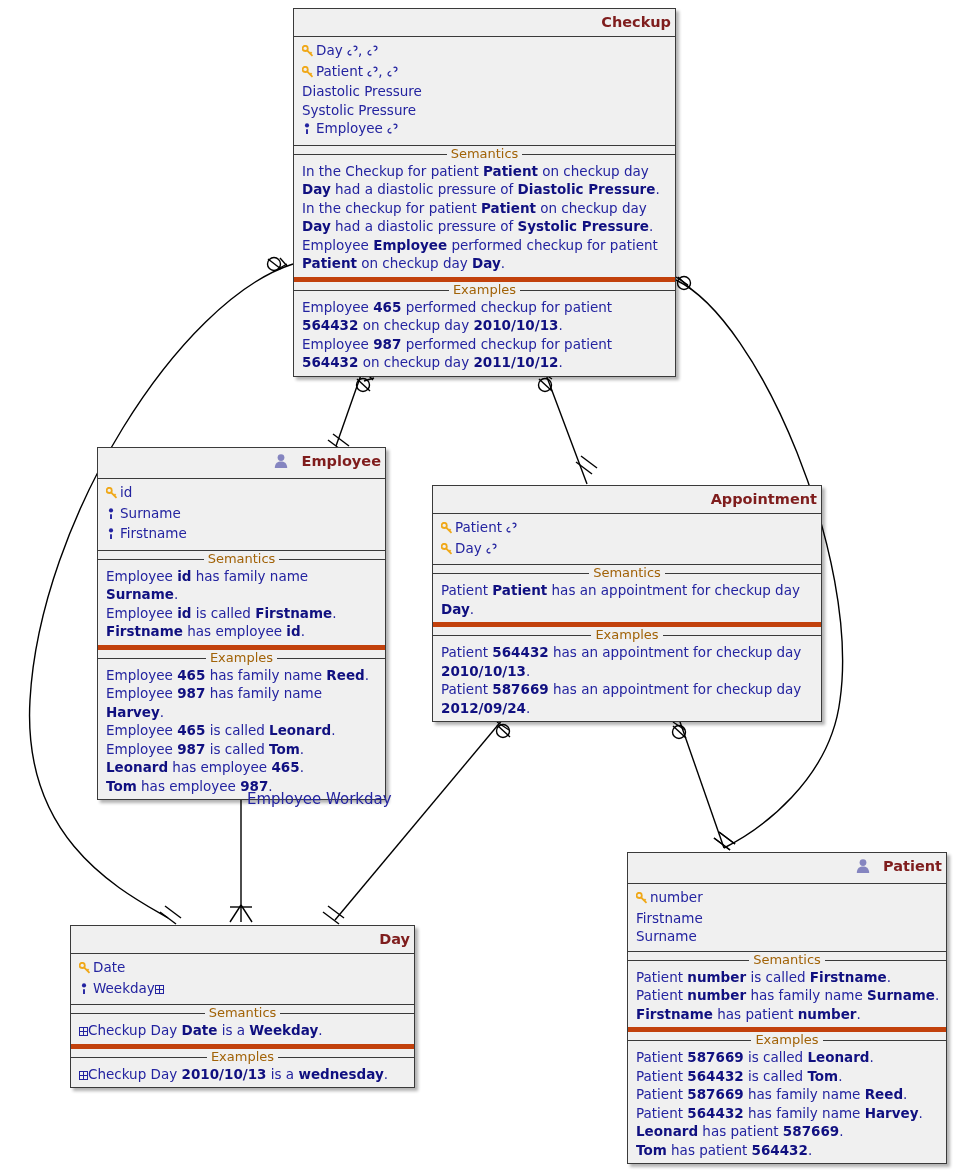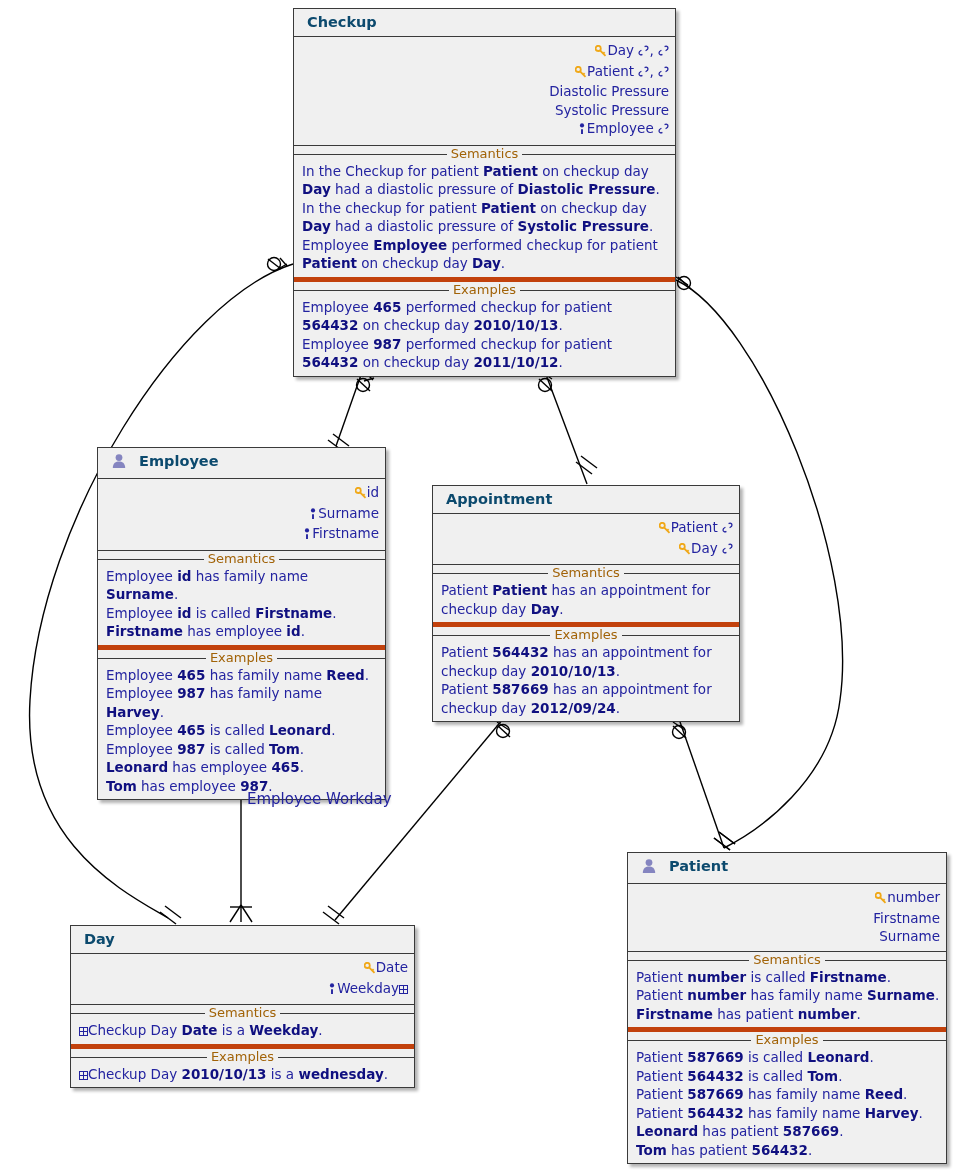--- a/index.html
+++ b/index.html
@@ -32,44 +32,43 @@
   .entity {
     position: absolute;
     z-index: 2;
     background: #f0f0f0;
     border: 1px solid #3a3a3a;
     box-shadow: 3px 3px 3px rgba(0,0,0,0.30);
     box-sizing: border-box;
     color: #21219c;
   }
   .ent-title {
-    text-align: left;
+    text-align: right;
     font-weight: bold;
     font-size: 14.5px;
-    color: #0c4a6e;
-    padding: 5px 4px 5px 13px;
+    color: #7f1d1d;
+    padding: 5px 4px 5px 20px;
     border-bottom: 1px solid #3a3a3a;
     line-height: 17px;
     white-space: nowrap;
   }
   .ent-title .person-icon {
     display: inline-block;
     vertical-align: -3px;
     margin-right: 7px;
   }
   .attrs {
     padding: 4px 6px 5px 8px;
     border-bottom: 1px solid #3a3a3a;
   }
   .attr {
     font-size: 13.5px;
     line-height: 18.5px;
     color: #2323a0;
     white-space: nowrap;
-    text-align: right;
   }
   .attr .mk {
     display: inline-block;
     width: 14px;
     vertical-align: -2px;
   }
   .attr .mk.none { width: 0px; }
 
   .sect-head {
     position: relative;
@@ -128,21 +127,21 @@
     position: absolute;
     z-index: 3;
     font-size: 15px;
     color: #2323a0;
     white-space: nowrap;
   }
 
   
   #ent-checkup     { left: 293px; top: 8px;    width: 383px; }
   #ent-employee    { left: 97px;  top: 447px;  width: 289px; }
-  #ent-appointment { left: 432px; top: 485px;  width: 308px; }
+  #ent-appointment { left: 432px; top: 485px;  width: 390px; }
   #ent-day         { left: 70px;  top: 925px;  width: 345px; }
   #ent-patient     { left: 627px; top: 852px;  width: 320px; }
 </style>
 </head>
 <body>
 
 <div id="canvas">
 
   <svg id="edges" viewBox="0 0 960 1174" xmlns="http://www.w3.org/2000/svg">
     <g fill="none" stroke="#000000" stroke-width="1.4">

